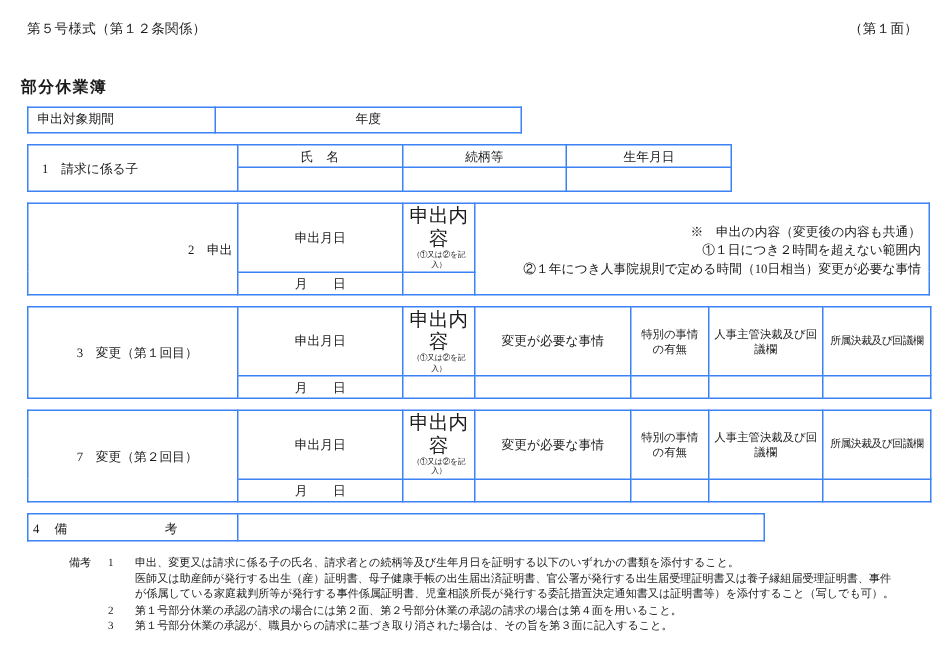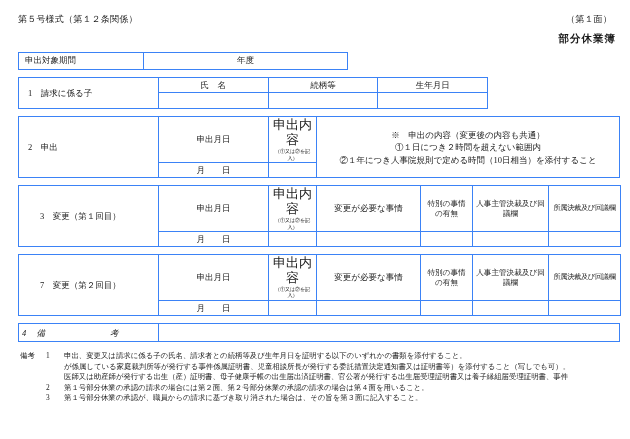--- a/index.html
+++ b/index.html
@@ -20,22 +20,22 @@
   .hdr {
     display: flex; justify-content: space-between; align-items: flex-start;
     font-size: 9px; line-height: 1.2;
     padding: 0 4px 0 4px;
   }
   .hdr-left { letter-spacing: .2px; }
   .hdr-right { letter-spacing: .2px; }
 
   
   .doc-title {
-    text-align: right; font-size: 10.5px; letter-spacing: 1px;
-    margin: 7px 0 6px 0; font-weight: 600;
+    text-align: left; font-size: 10.5px; letter-spacing: 1px;
+    margin: 26px 0 6px 0; font-weight: 600;
   }
 
   
   table {
     border-collapse: collapse;
     table-layout: fixed;
     font-size: 8.5px;
     line-height: 1.25;
   }
   td {
@@ -61,48 +61,49 @@
   .t-aff td.h2 { width: 124px; text-align: left; padding-left: 6px; }
 
   
   .t-child { width: 470px; margin-left: 4px; }
   .t-child td.rowlab { width: 140px; text-align: left; padding-left: 9px; margin-left: 33px; }
   .t-child td.chdr { height: 13px; }
   .t-child td.cval { height: 16px; }
 
   
   .t-moushi { width: 602px; margin-left: 4px; }
-  .t-moushi td.rowlab { width: 140px; text-align: left; padding-left: 9px; }
+  .t-moushi td.rowlab { width: 140px; text-align: right; padding-left: 9px; }
   .t-moushi td.dcol { width: 110px; }
   .t-moushi td.ncol { width: 48px; font-size: 7px; line-height: 1.15; padding: 1px 1px; }
-  .t-moushi td.notes { text-align: center; padding: 2px 5px; line-height: 1.45; }
+  .t-moushi td.notes { text-align: right; padding: 2px 5px; line-height: 1.45; }
   .sub { font-size: 5.2px; display: block; letter-spacing: -0.2px; line-height: 1.2;}
   .mini-title { font-size: 13px; display:block; }
 
   
   .t-chg { width: 602px; margin-left: 4px; }
-  .t-chg td.rowlab { width: 140px; text-align: left; padding-left: 21px; }
+  .t-chg td.rowlab { width: 140px; text-align: center; padding-left: 9px; }
   .t-chg td.dcol  { width: 110px; }
   .t-chg td.ncol  { width: 48px; font-size: 7px; padding: 1px 1px; line-height: 1.15;}
   .t-chg td.rcol  { width: 104px; }
   .t-chg td.scol  { width: 52px; font-size: 7.6px; line-height: 1.2;}
   .t-chg td.jcol  { width: 76px; font-size: 7.6px; line-height: 1.2;}
   .t-chg td.acol  { width: 72px; font-size: 7.2px; line-height: 1.2; letter-spacing:-0.3px;}
 
   
-  .t-remark { width: 602px; margin-left: 4px; font-style: italic; }
+  .t-remark { width: 492px; margin-left: 4px; }
   .t-remark td.lbl { width: 140px; text-align: left; height: 18px; }
   .t-remark td.lbl .spread { display: inline-block; padding-left: 8px; letter-spacing: 16px; }
 
   
   .notes-wrap {
     margin-top: 9px;
     font-size: 7.4px;
     line-height: 1.42;
     padding-left: 6px;
+    margin-left: 26px;
   }
   .note-row { display: flex; align-items: flex-start; }
   .note-head { width: 26px; flex: 0 0 26px; }
   .note-num  { width: 18px; flex: 0 0 18px; text-align: left; }
   .note-body { flex: 1 1 auto; }
   .note-row + .note-row { margin-top: 0px; }
   .note-cont { padding-left: 44px; }
 </style>
 </head>
 <body>
@@ -152,21 +153,21 @@
           <tr>
         <td class="rowlab" rowspan="2">2　申出</td>
         <td class="c dcol">申出月日</td>
         <td class="c ncol">
           <span class="mini-title">申出内容</span>
           <span class="sub">（①又は②を記入）</span>
         </td>
         <td class="notes" rowspan="2">
           <div>※　申出の内容（変更後の内容も共通）</div>
           <div>①１日につき２時間を超えない範囲内</div>
-          <div>②１年につき人事院規則で定める時間（10日相当）を添付すること</div>
+          <div>②１年につき人事院規則で定める時間（10日相当）変更が必要な事情</div>
         </td>
       </tr>
       <tr>
         <td class="c dcol">月　　日</td>
         <td class="c ncol"></td>
       </tr>
     </tbody>
       </table>
   </div>
 
@@ -238,22 +239,22 @@
       </table>
   </div>
 
   <div class="notes-wrap">
 
     <div class="note-row">
       <div class="note-head">備考</div>
       <div class="note-num">1</div>
       <div class="note-body">申出、変更又は請求に係る子の氏名、請求者との続柄等及び生年月日を証明する以下のいずれかの書類を添付すること。</div>
     </div>
+    <div class="note-cont">医師又は助産師が発行する出生（産）証明書、母子健康手帳の出生届出済証明書、官公署が発行する出生届受理証明書又は養子縁組届受理証明書、事件</div>
     <div class="note-cont">が係属している家庭裁判所等が発行する事件係属証明書、児童相談所長が発行する委託措置決定通知書又は証明書等）を添付すること（写しでも可）。</div>
-    <div class="note-cont">医師又は助産師が発行する出生（産）証明書、母子健康手帳の出生届出済証明書、官公署が発行する出生届受理証明書又は養子縁組届受理証明書、事件</div>
 
     <div class="note-row">
       <div class="note-head"></div>
       <div class="note-num">2</div>
       <div class="note-body">第１号部分休業の承認の請求の場合には第２面、第２号部分休業の承認の請求の場合は第４面を用いること。</div>
     </div>
 
     <div class="note-row">
       <div class="note-head"></div>
       <div class="note-num">3</div>

